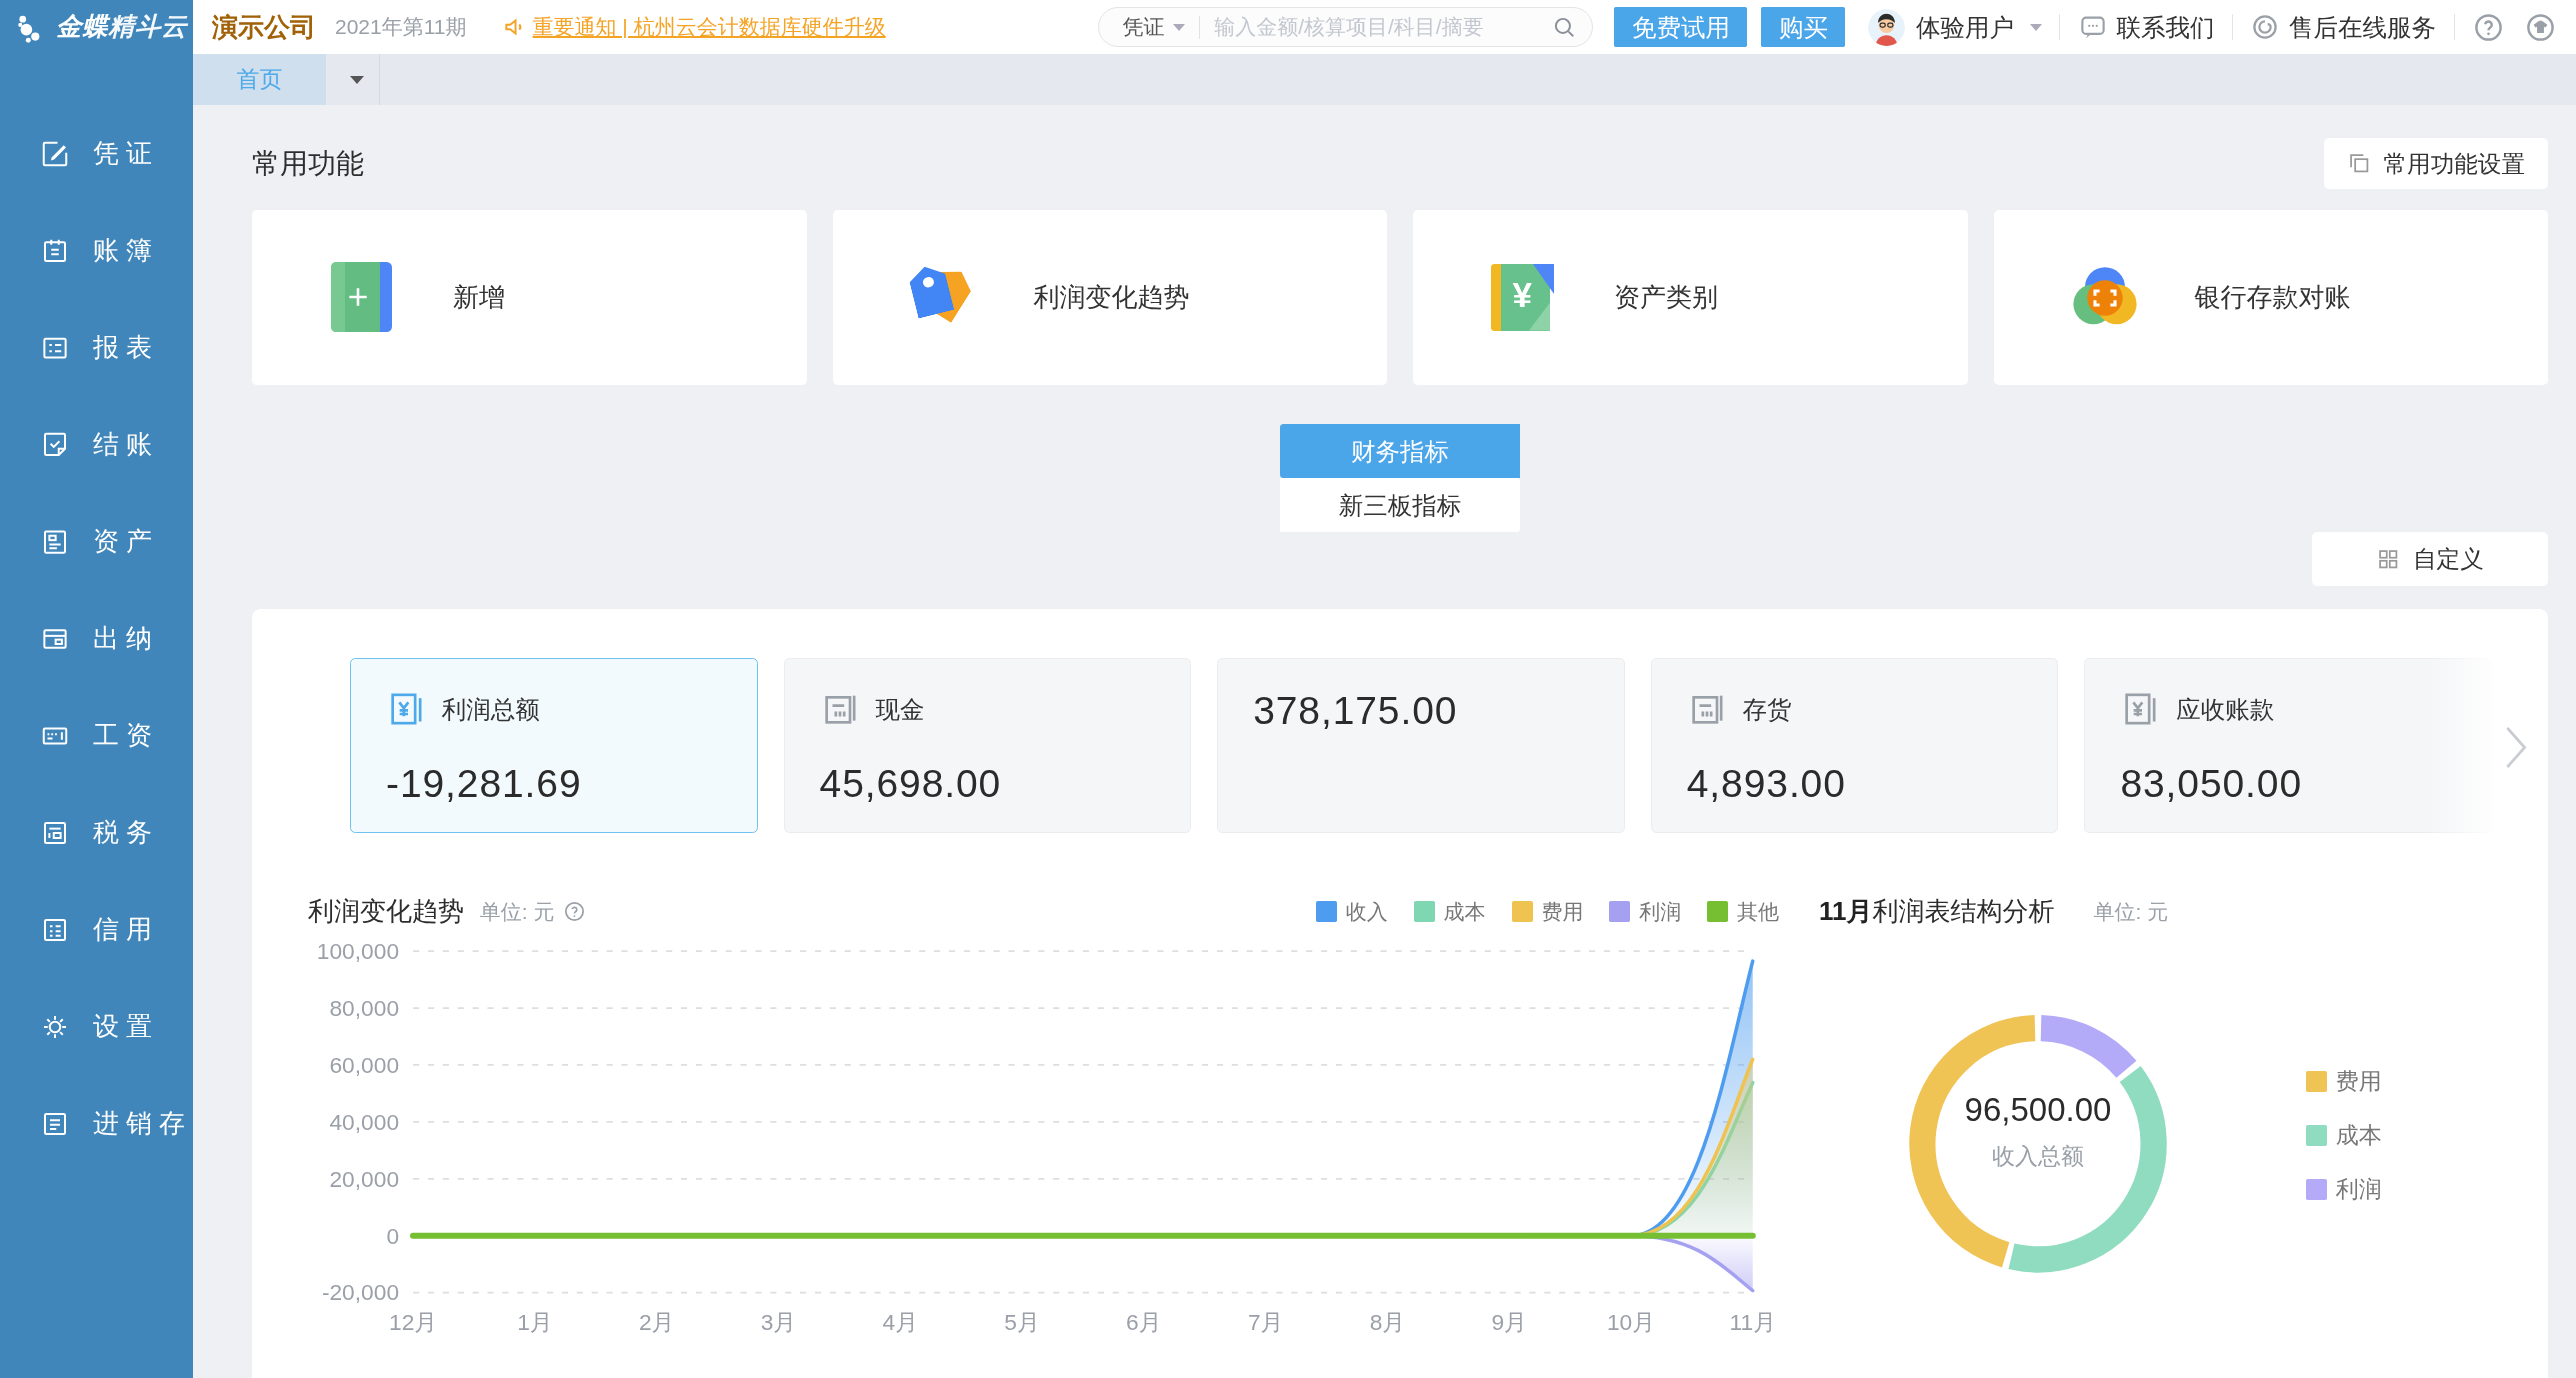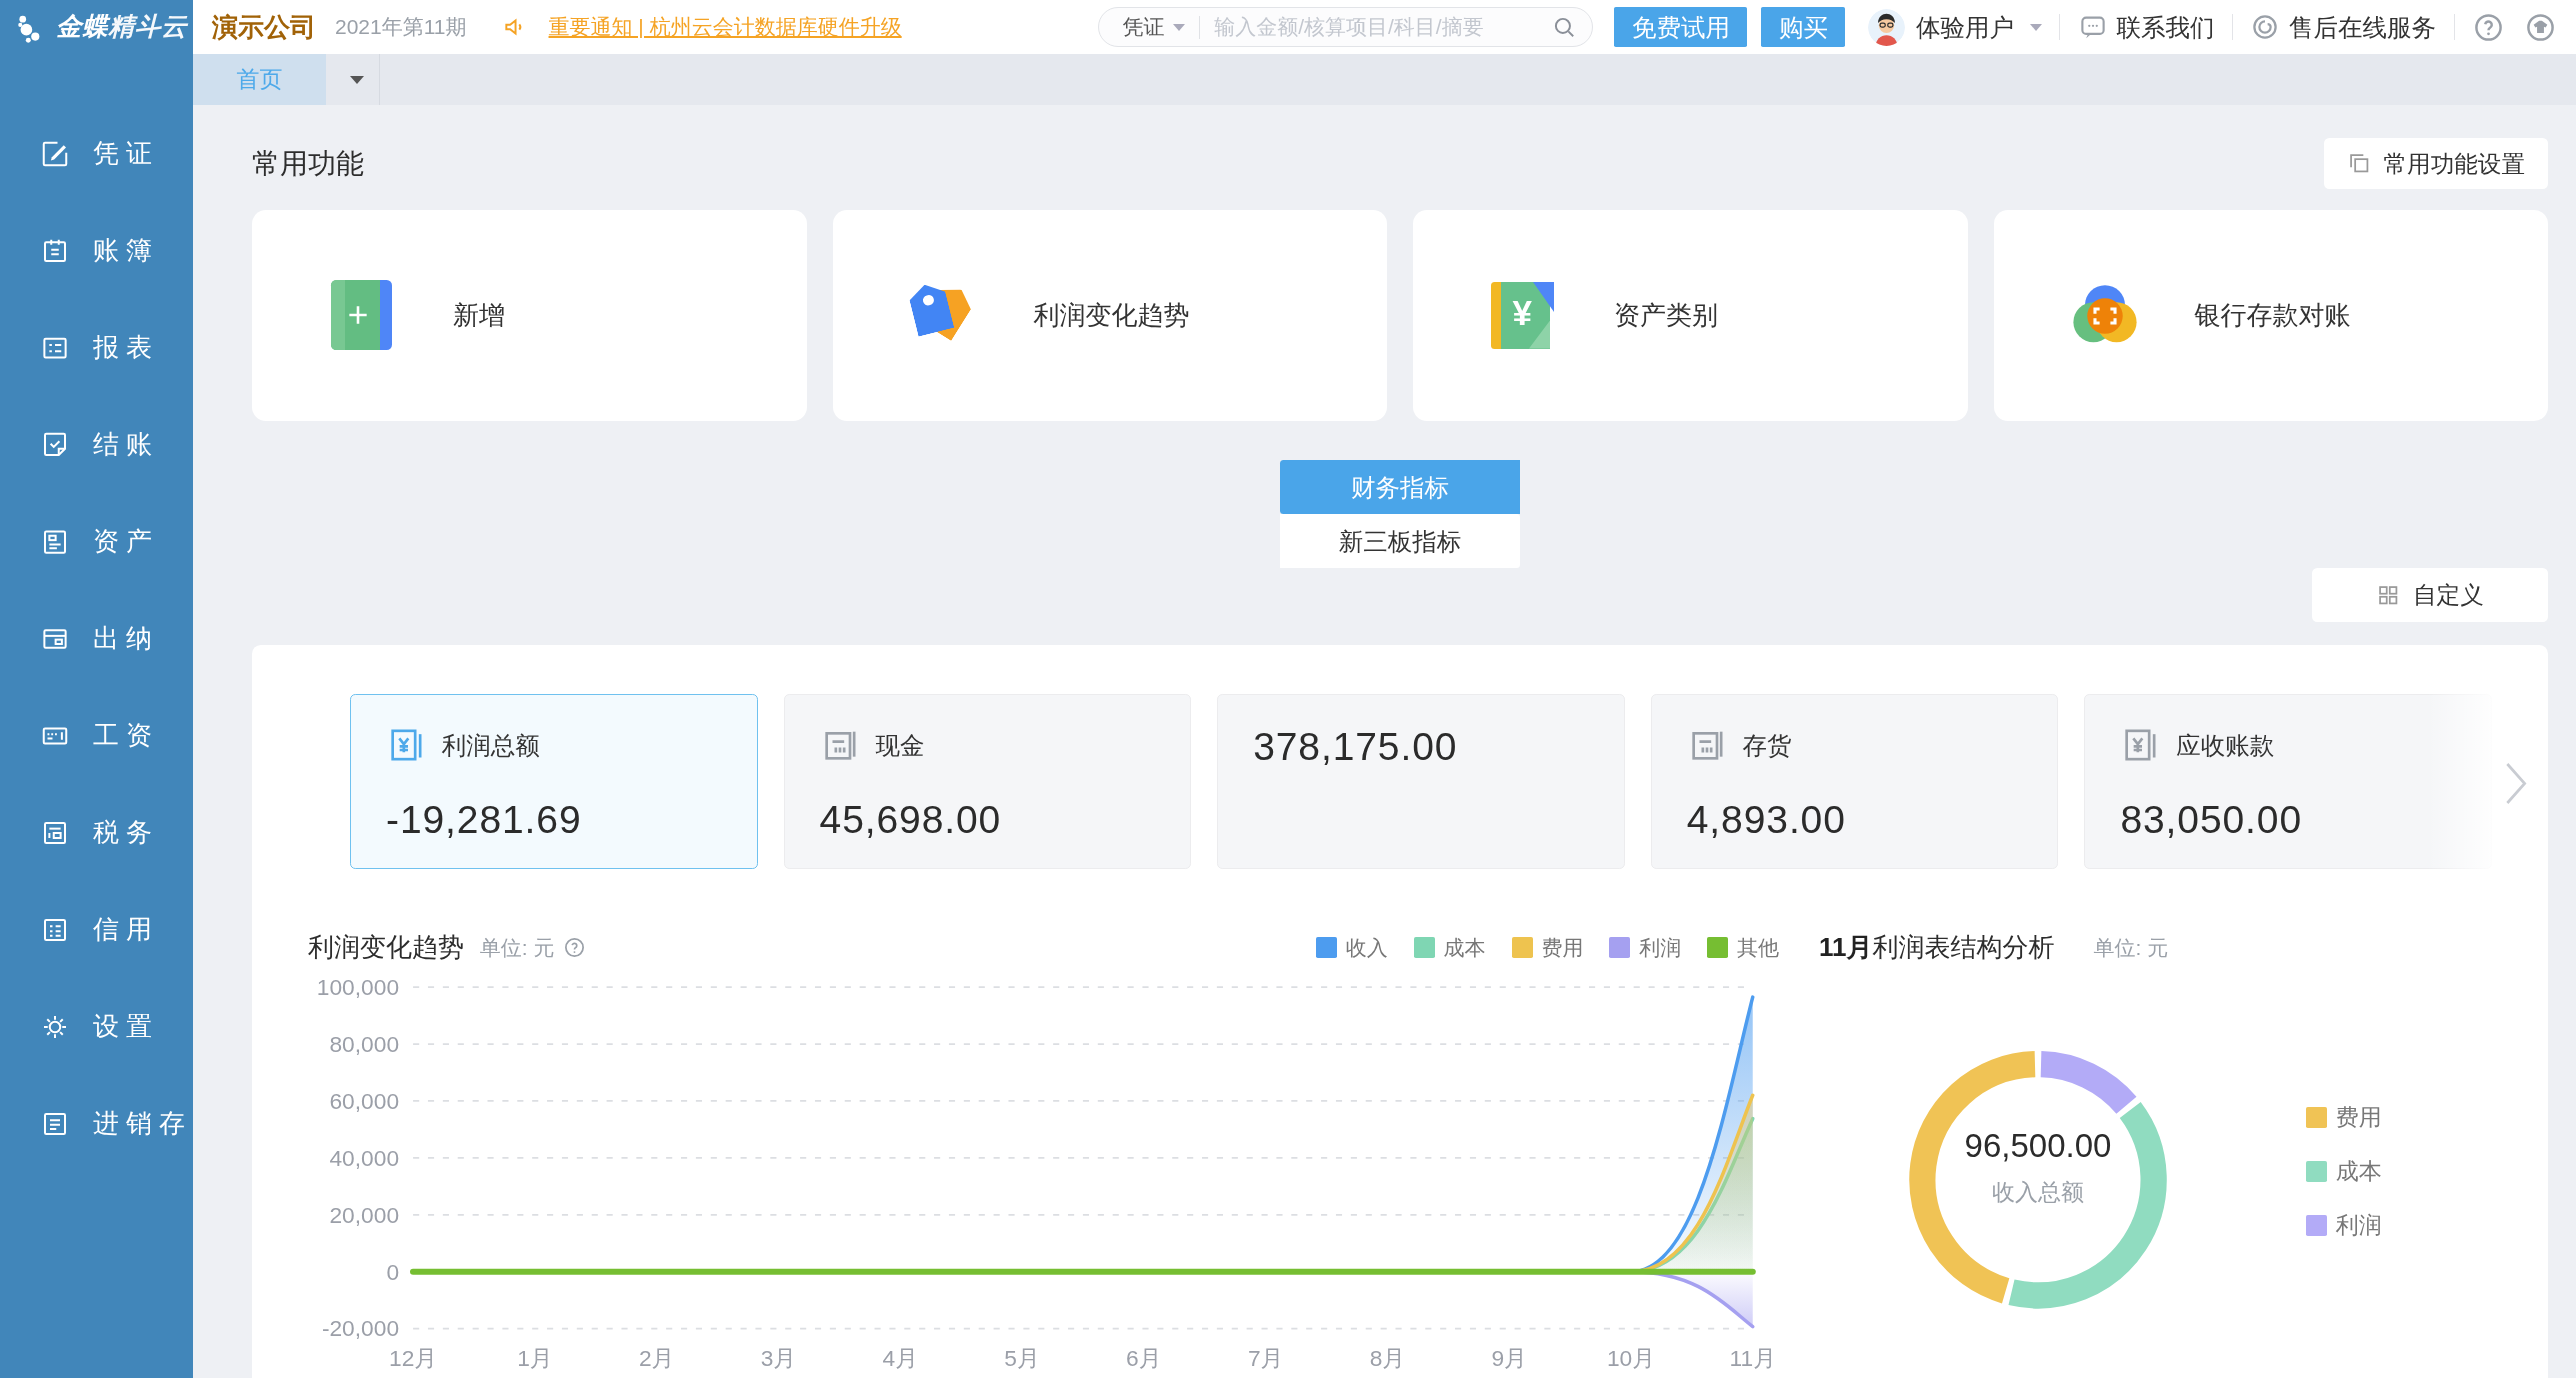--- a/index.html
+++ b/index.html
@@ -16,21 +16,21 @@
   .menu { padding-top:51px; }
   .menu-item { height:97px; display:flex; align-items:center; padding-left:40px; gap:23px; color:#fff; cursor:pointer; }
   .menu-item svg { width:30px; height:30px; flex:none; }
   .menu-item span { font-size:26px; letter-spacing:7px; }
 
   
   .header { position:absolute; left:193px; top:0; right:0; height:54px; background:#fff; display:flex; align-items:center; padding:0 19px; }
   .company { font-size:26px; font-weight:700; color:#a16207; margin-right:19px; }
   .period { font-size:21px; color:#9aa0a8; margin-right:35px; white-space:nowrap; }
   .speaker { width:26px; height:26px; color:#f5a324; flex:none; }
-  .notice { font-size:21px; color:#f5a324; text-decoration:underline; margin-left:21px; white-space:nowrap; cursor:pointer; }
+  .notice { font-size:21px; color:#f5a324; text-decoration:underline; margin-left:5px; white-space:nowrap; cursor:pointer; }
   .search { margin-left:auto; width:495px; height:40px; border:0.9px solid #e2e4e8; border-radius:20px; background:#fcfcfd; display:flex; align-items:center; padding:0 15.8px 0 23px; }
   .search-cat { font-size:21px; color:#555; }
   .caret { width:0; height:0; border-left:7px solid transparent; border-right:7px solid transparent; border-top:8.8px solid #99a; margin-left:8.8px; }
   .caret.small { border-left-width:6.1px; border-right-width:6.1px; border-top-width:7px; border-top-color:#aab; }
   .search-div { width:0.9px; height:23px; background:#e0e2e6; margin:0 14px; }
   .search input { border:none; outline:none; background:transparent; font-size:21px; color:#555; flex:1; min-width:0; }
   .search input::placeholder { color:#c3c7cf; }
   .mag { width:26px; height:26px; color:#8a8f98; flex:none; }
   .btn-blue { height:40px; background:#4aa5e9; color:#fff; font-size:24.5px; display:flex; align-items:center; padding:0 17.5px; border-radius:1.8px; cursor:pointer; white-space:nowrap; }
   .trial { margin-left:21px; } .buy { margin-left:14px; }
@@ -47,21 +47,21 @@
   .tab-dd .caret { border-top-color:#555; }
 
   
   .content { position:absolute; left:193px; top:105px; right:0; bottom:0; padding:0 28px 0 59px; }
   .sec-row { display:flex; align-items:center; justify-content:space-between; margin-top:33px; }
   .sec-title { font-size:28px; font-weight:500; color:#2d2d2d; }
   .btn-white { background:#fff; border-radius:5.3px; height:51px; display:flex; align-items:center; gap:12.3px; padding:0 23px; font-size:23.6px; color:#333; cursor:pointer; }
   .btn-white svg { width:24.5px; height:24.5px; color:#999; }
 
   .cards { display:flex; gap:26px; margin-top:21px; }
-  .qcard { flex:1; height:211px; background:#fff; border-radius:14px; display:flex; align-items:center; cursor:pointer; }
+  .qcard { flex:1; height:175px; background:#fff; border-radius:5px; display:flex; align-items:center; cursor:pointer; }
   .qicon { width:74px; height:74px; margin-left:74px; flex:none; position:relative; }
   .qlabel { font-size:26px; color:#333; margin-left:53px; }
 
   .ind-row { display:flex; align-items:center; margin-top:39px;flex-direction:column; }
   .ind-tab { width:240px; height:54px; display:flex; align-items:center; justify-content:center; font-size:24.5px; cursor:pointer; }
   .ind-tab.on { background:#4aa5e9; color:#fff; border-radius:3.5px 0 0 3.5px; }
   .ind-tab.off { background:#fff; color:#333; border-radius:0 3.5px 3.5px 0; }
   .ind-row .btn-white { margin-left:auto; width:236px; justify-content:center; height:54px; }
 
   .panel { background:#fff; border-radius:8.8px; margin-top:23px; height:811px; padding:49px 56px; position:relative; }

